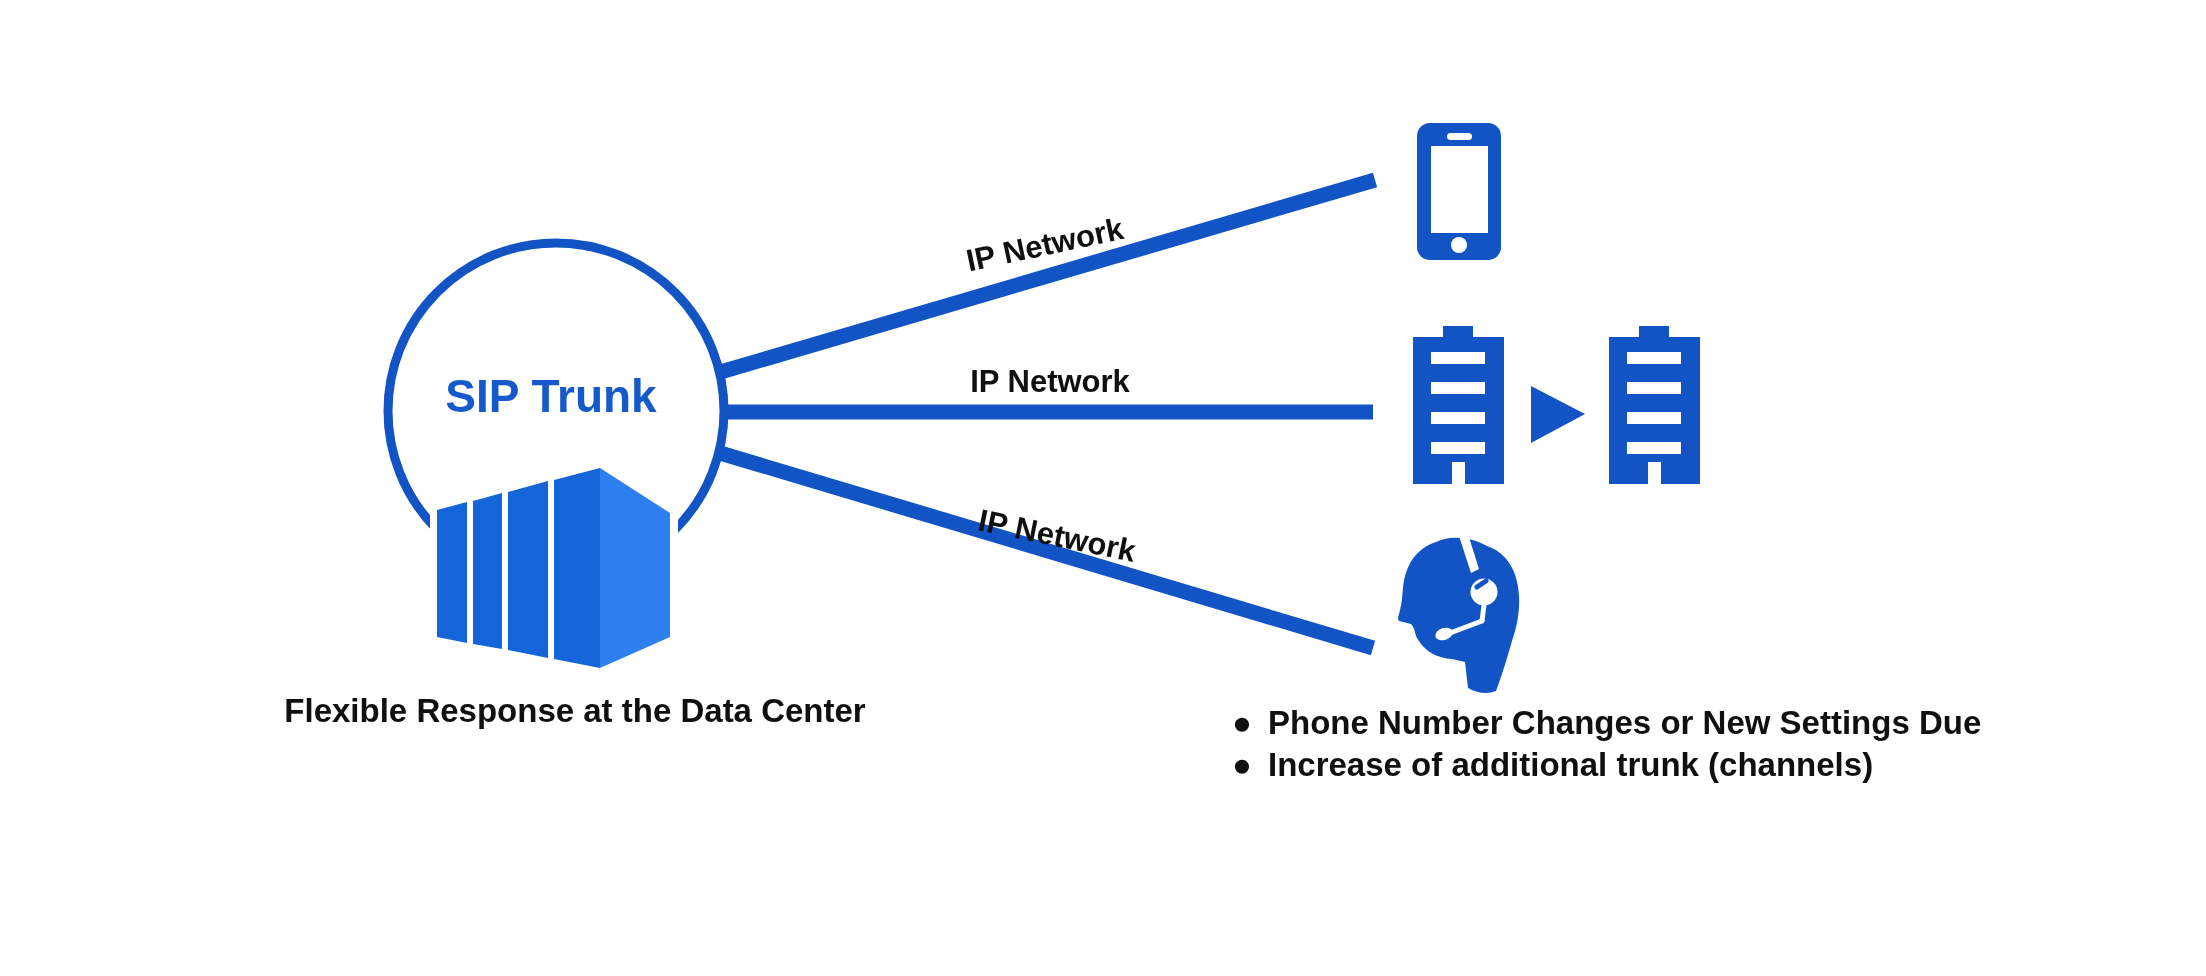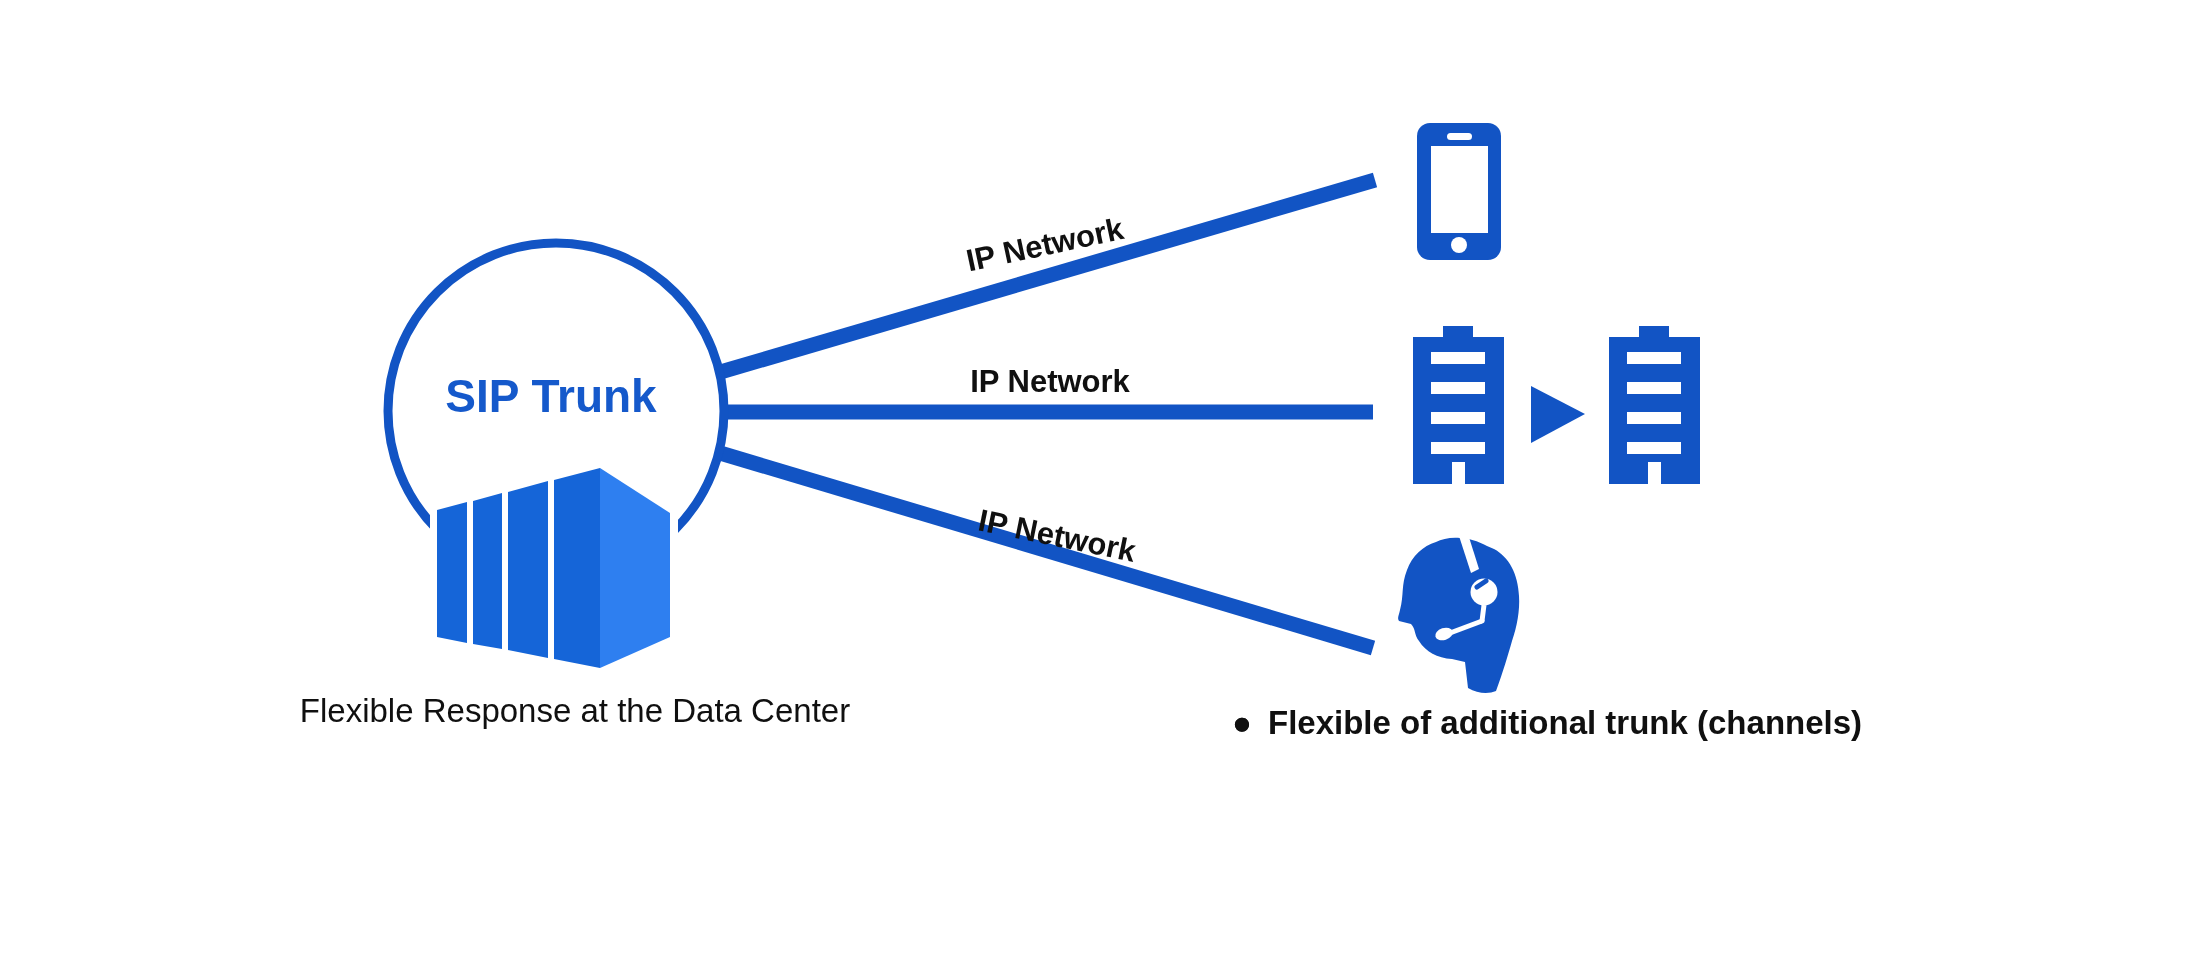--- a/index.html
+++ b/index.html
@@ -17,21 +17,21 @@
   .fill-primary{fill:var(--primary);}
   .fill-white{fill:#ffffff;}
   .stroke-white{stroke:#ffffff;}
   .fill-serverfront{fill:var(--serverfront);}
   .fill-serverside{fill:var(--serverside);}
   .svg-text{font-family:"Liberation Sans", sans-serif;}
   .hub-label{font-size:46px;font-weight:700;fill:var(--hublabel);text-anchor:middle;}
   .link-label{font-size:31px;font-weight:600;fill:var(--ink);text-anchor:middle;}
   .caption{
     position:absolute;left:575px;top:692px;transform:translateX(-50%);
-    font-size:33px;font-weight:400;color:var(--ink);white-space:nowrap;
+    font-size:33px;font-weight:700;color:var(--ink);white-space:nowrap;
   }
   .notes{
     position:absolute;left:1232px;top:702px;
     font-size:33px;font-weight:600;color:var(--ink);line-height:42px;
   }
   .note{position:relative;padding-left:36px;white-space:nowrap;}
   .note .bullet{position:absolute;left:0;top:0;}
 </style>
 </head>
 <body>
@@ -113,18 +113,19 @@
     <line x1="1482" y1="621" x2="1450" y2="633" stroke-width="5" stroke-linecap="round" class="stroke-white"></line>
     <ellipse cx="1444" cy="634" rx="9" ry="6" transform="rotate(-18 1444 634)" class="fill-white"></ellipse>
   </g>
 </svg>
 
 <div class="caption">Flexible Response at the Data Center</div>
 
 <div class="notes">
   <div class="note">
     <span class="bullet">●</span>
+    <div>Phone Number Changes or New Settings Due</div>
   </div>
   <div class="note">
     <span class="bullet">●</span>
-    <div>Flexible of additional trunk (channels)</div>
+    <div>Increase of additional trunk (channels)</div>
   </div>
 </div>
 
 </body></html>

